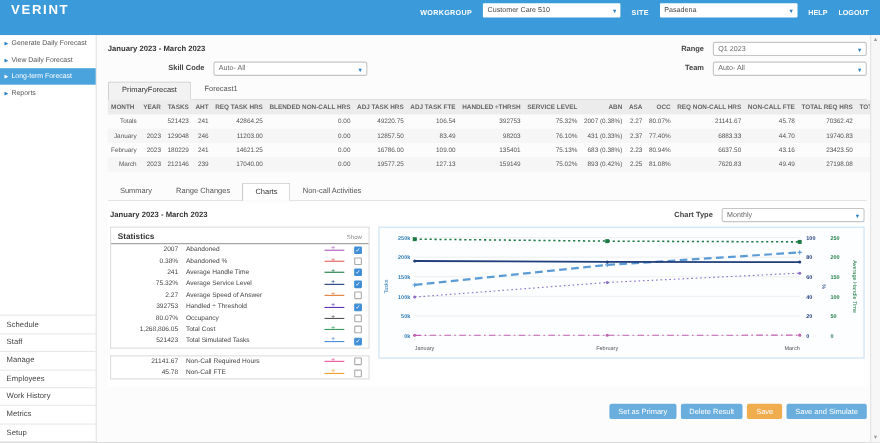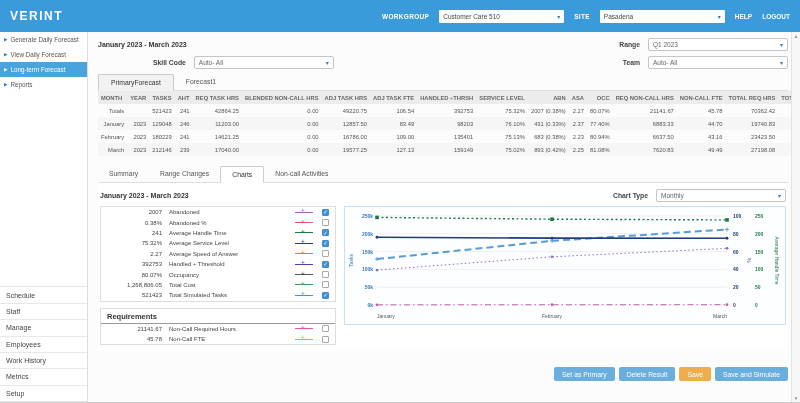--- a/index.html
+++ b/index.html
@@ -1,18 +1,18 @@
 <!DOCTYPE html>
 <html><head>
 <meta charset="utf-8">
 <style>
   *{box-sizing:border-box;margin:0;padding:0}
   body{width:800px;height:403px;font-family:"Liberation Sans",sans-serif;font-size:7px;color:#333;background:#fff;overflow:hidden}
   
-  .topbar{height:20px;background:#3b9ad9;color:#fff;display:flex;align-items:center;padding:16px 10px;gap:10px}
+  .topbar{height:20px;background:#3b9ad9;color:#fff;display:flex;align-items:flex-end;padding:16px 10px;gap:10px}
   .brand{font-weight:bold;font-size:12px;letter-spacing:1.5px}
   .spacer{flex:1}
   .top-label{font-size:6.5px;font-weight:bold;letter-spacing:.3px}
   .top-select{background:#fff;color:#444;font-size:6.5px;height:13px;width:125px;display:flex;align-items:center;justify-content:space-between;padding:0 4px;border-radius:1px;cursor:pointer}
   .top-select .caret{color:#2980c4;font-size:6px}
   .top-link{font-size:6.5px;font-weight:bold;cursor:pointer}
   
   .app{display:flex;height:370px;position:relative}
   .sidebar{width:88px;border-right:1px solid #ddd;display:flex;flex-direction:column;background:#fff}
   .side-title{color:#2980c4;font-weight:bold;font-size:8px;padding:5px 6px;border-bottom:1px solid #ddd;cursor:pointer}
@@ -269,20 +269,24 @@
           <span class="flabel">Chart Type</span>
           <div class="dd" style="width:130px">
             <span>Monthly</span>
             <span class="caret">▾</span>
           </div>
         </div>
       </div>
       <div class="detail-cols">
         <div class="left-col">
           <div class="panel">
+            <div class="panel-head">
+              <span>Statistics</span>
+              <span class="show">Show</span>
+            </div>
             <div>
                 <div class="stat-row">
                   <span class="stat-val">2007</span>
                   <span class="stat-label">Abandoned</span>
                   <span class="stat-line">
                     <span class="line" style="border-top-color: rgb(176, 90, 196);"></span>
                     <span class="mk" style="color: rgb(176, 90, 196);">+</span>
                   </span>
                   <span class="cb checked">✓</span>
                 </div>
@@ -354,23 +358,20 @@
                   <span class="stat-label">Total Simulated Tasks</span>
                   <span class="stat-line">
                     <span class="line" style="border-top-color: rgb(74, 144, 217);"></span>
                     <span class="mk" style="color: rgb(74, 144, 217);">+</span>
                   </span>
                   <span class="cb checked">✓</span>
                 </div>
               </div>
           </div>
           <div class="panel">
-            <div class="panel-head">
-              <span>Requirements</span>
-            </div>
             <div>
                 <div class="stat-row">
                   <span class="stat-val">21141.67</span>
                   <span class="stat-label">Non-Call Required Hours</span>
                   <span class="stat-line">
                     <span class="line" style="border-top-color: rgb(233, 84, 156);"></span>
                     <span class="mk" style="color: rgb(233, 84, 156);">+</span>
                   </span>
                   <span class="cb"></span>
                 </div>

